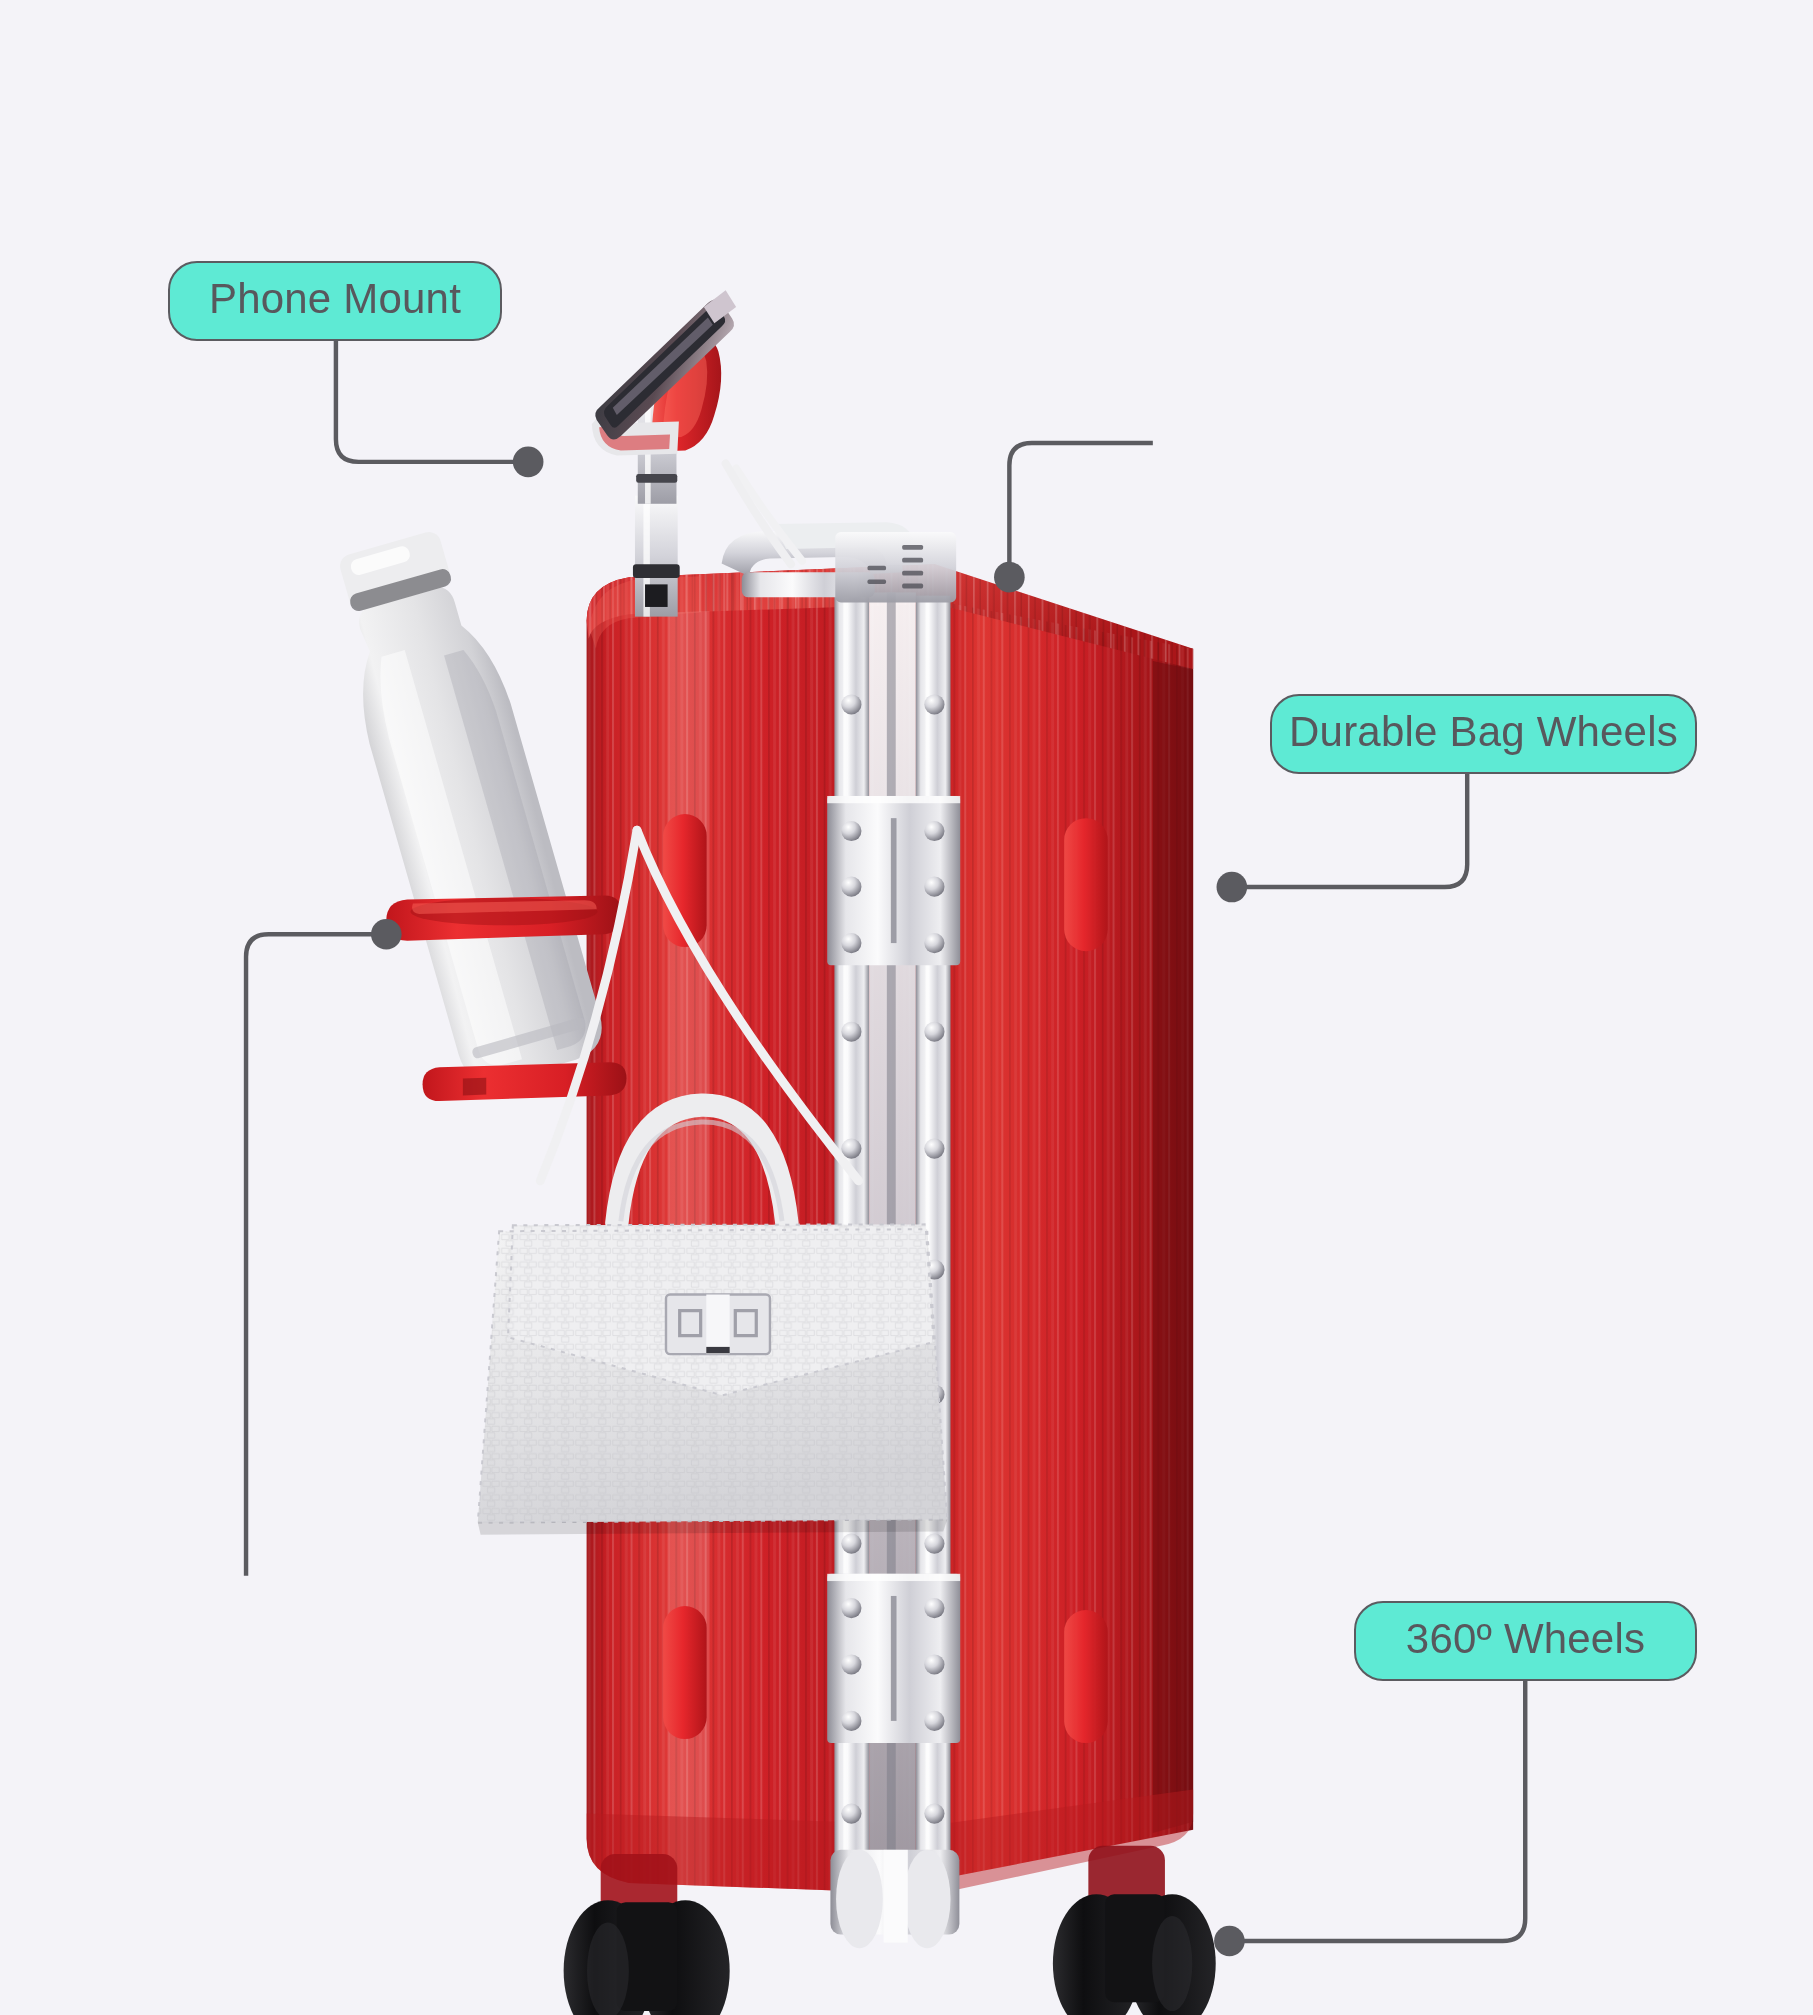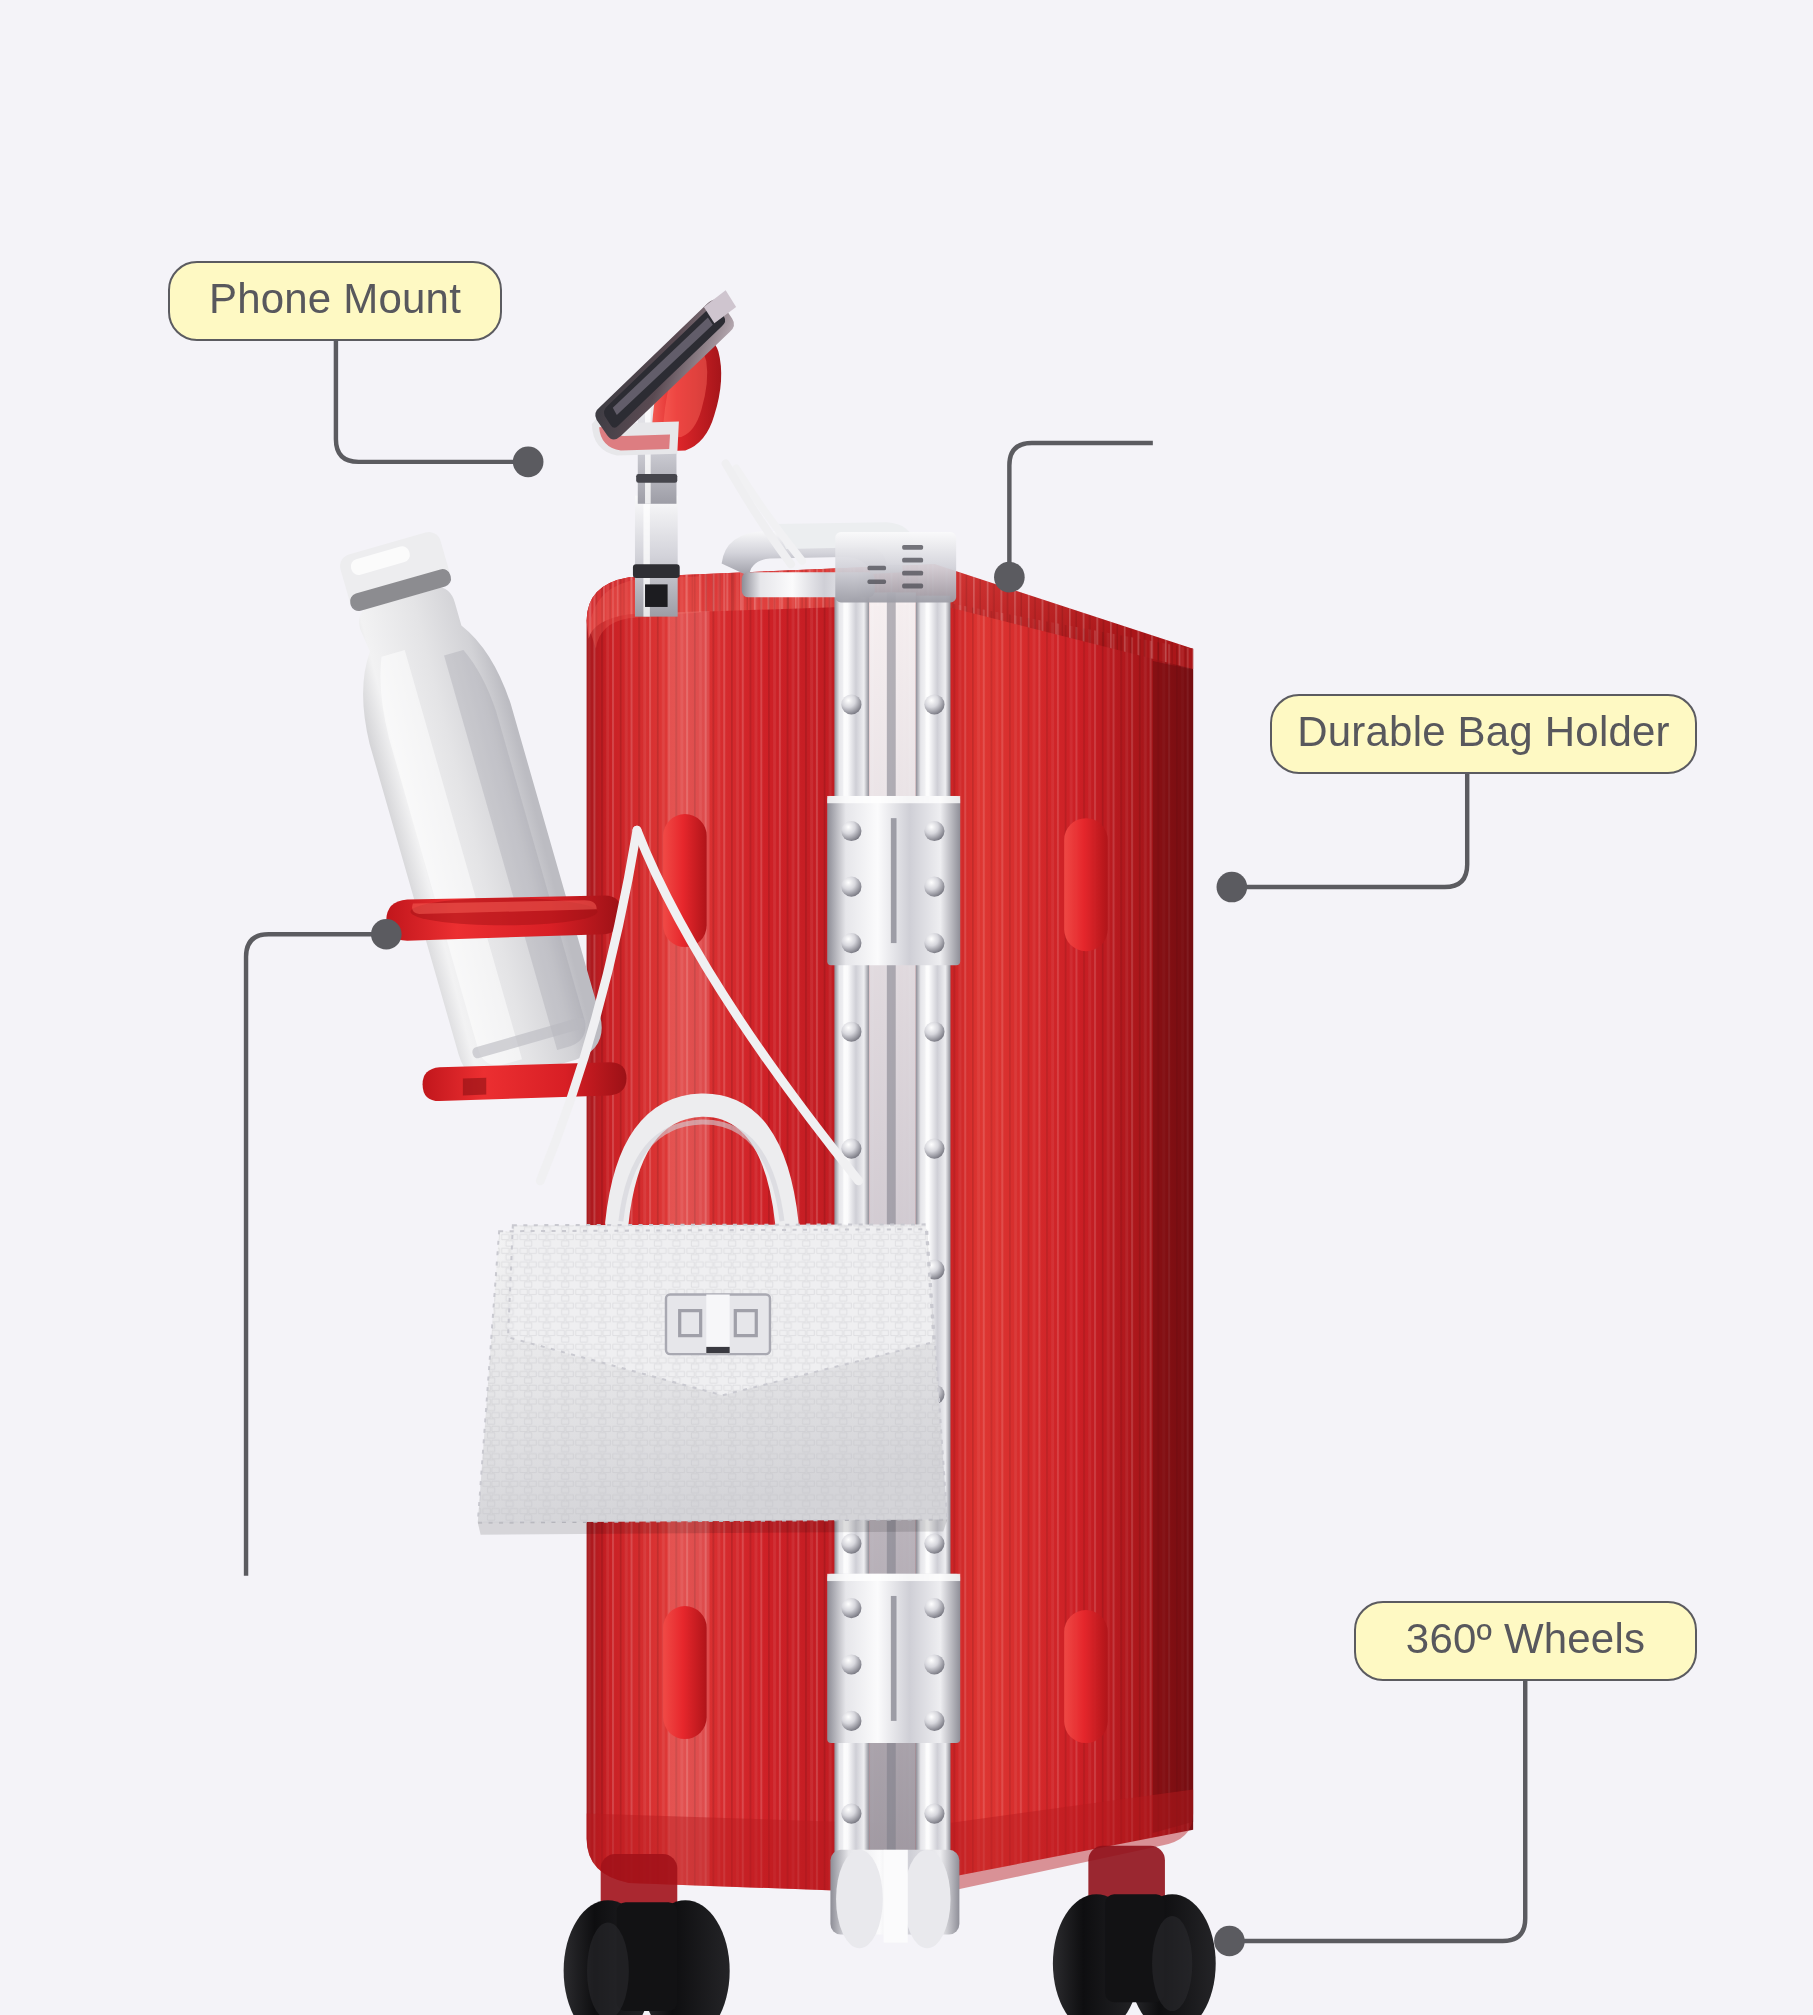--- a/index.html
+++ b/index.html
@@ -10,21 +10,21 @@
     overflow:hidden;position:relative;
   }
   #stage{position:absolute;left:0;top:0;width:1814px;height:2267px;}
 
   
   .pill{
     position:absolute;
     display:flex;align-items:center;justify-content:center;
     border:2.8px solid #5b5b60;
     border-radius:29px;
-    background:#fef9c3;
+    background:#5eead4;
     color:#58585d;
     font-size:42px;
     letter-spacing:0.2px;
     white-space:nowrap;
     box-sizing:border-box;
     z-index:40;
   }
   .pill span{display:block;line-height:1;transform:translateY(-1.6px);}
 
   #pill-phone{left:168px; top:261px;  width:334px;  height:80px;}
@@ -426,21 +426,21 @@
       <circle cx="3050" cy="4816" r="38"></circle>
     </g>
   </svg>
 
   <div class="pill" id="pill-phone">
     <span>Phone Mount</span>
   </div>
 
 
   <div class="pill" id="pill-hooks">
-    <span>Durable Bag Holder</span>
+    <span>Durable Bag Wheels</span>
   </div>
 
 
   <div class="pill" id="pill-wheel">
     <span>360º Wheels</span>
   </div>
 
 </div>
 
 

